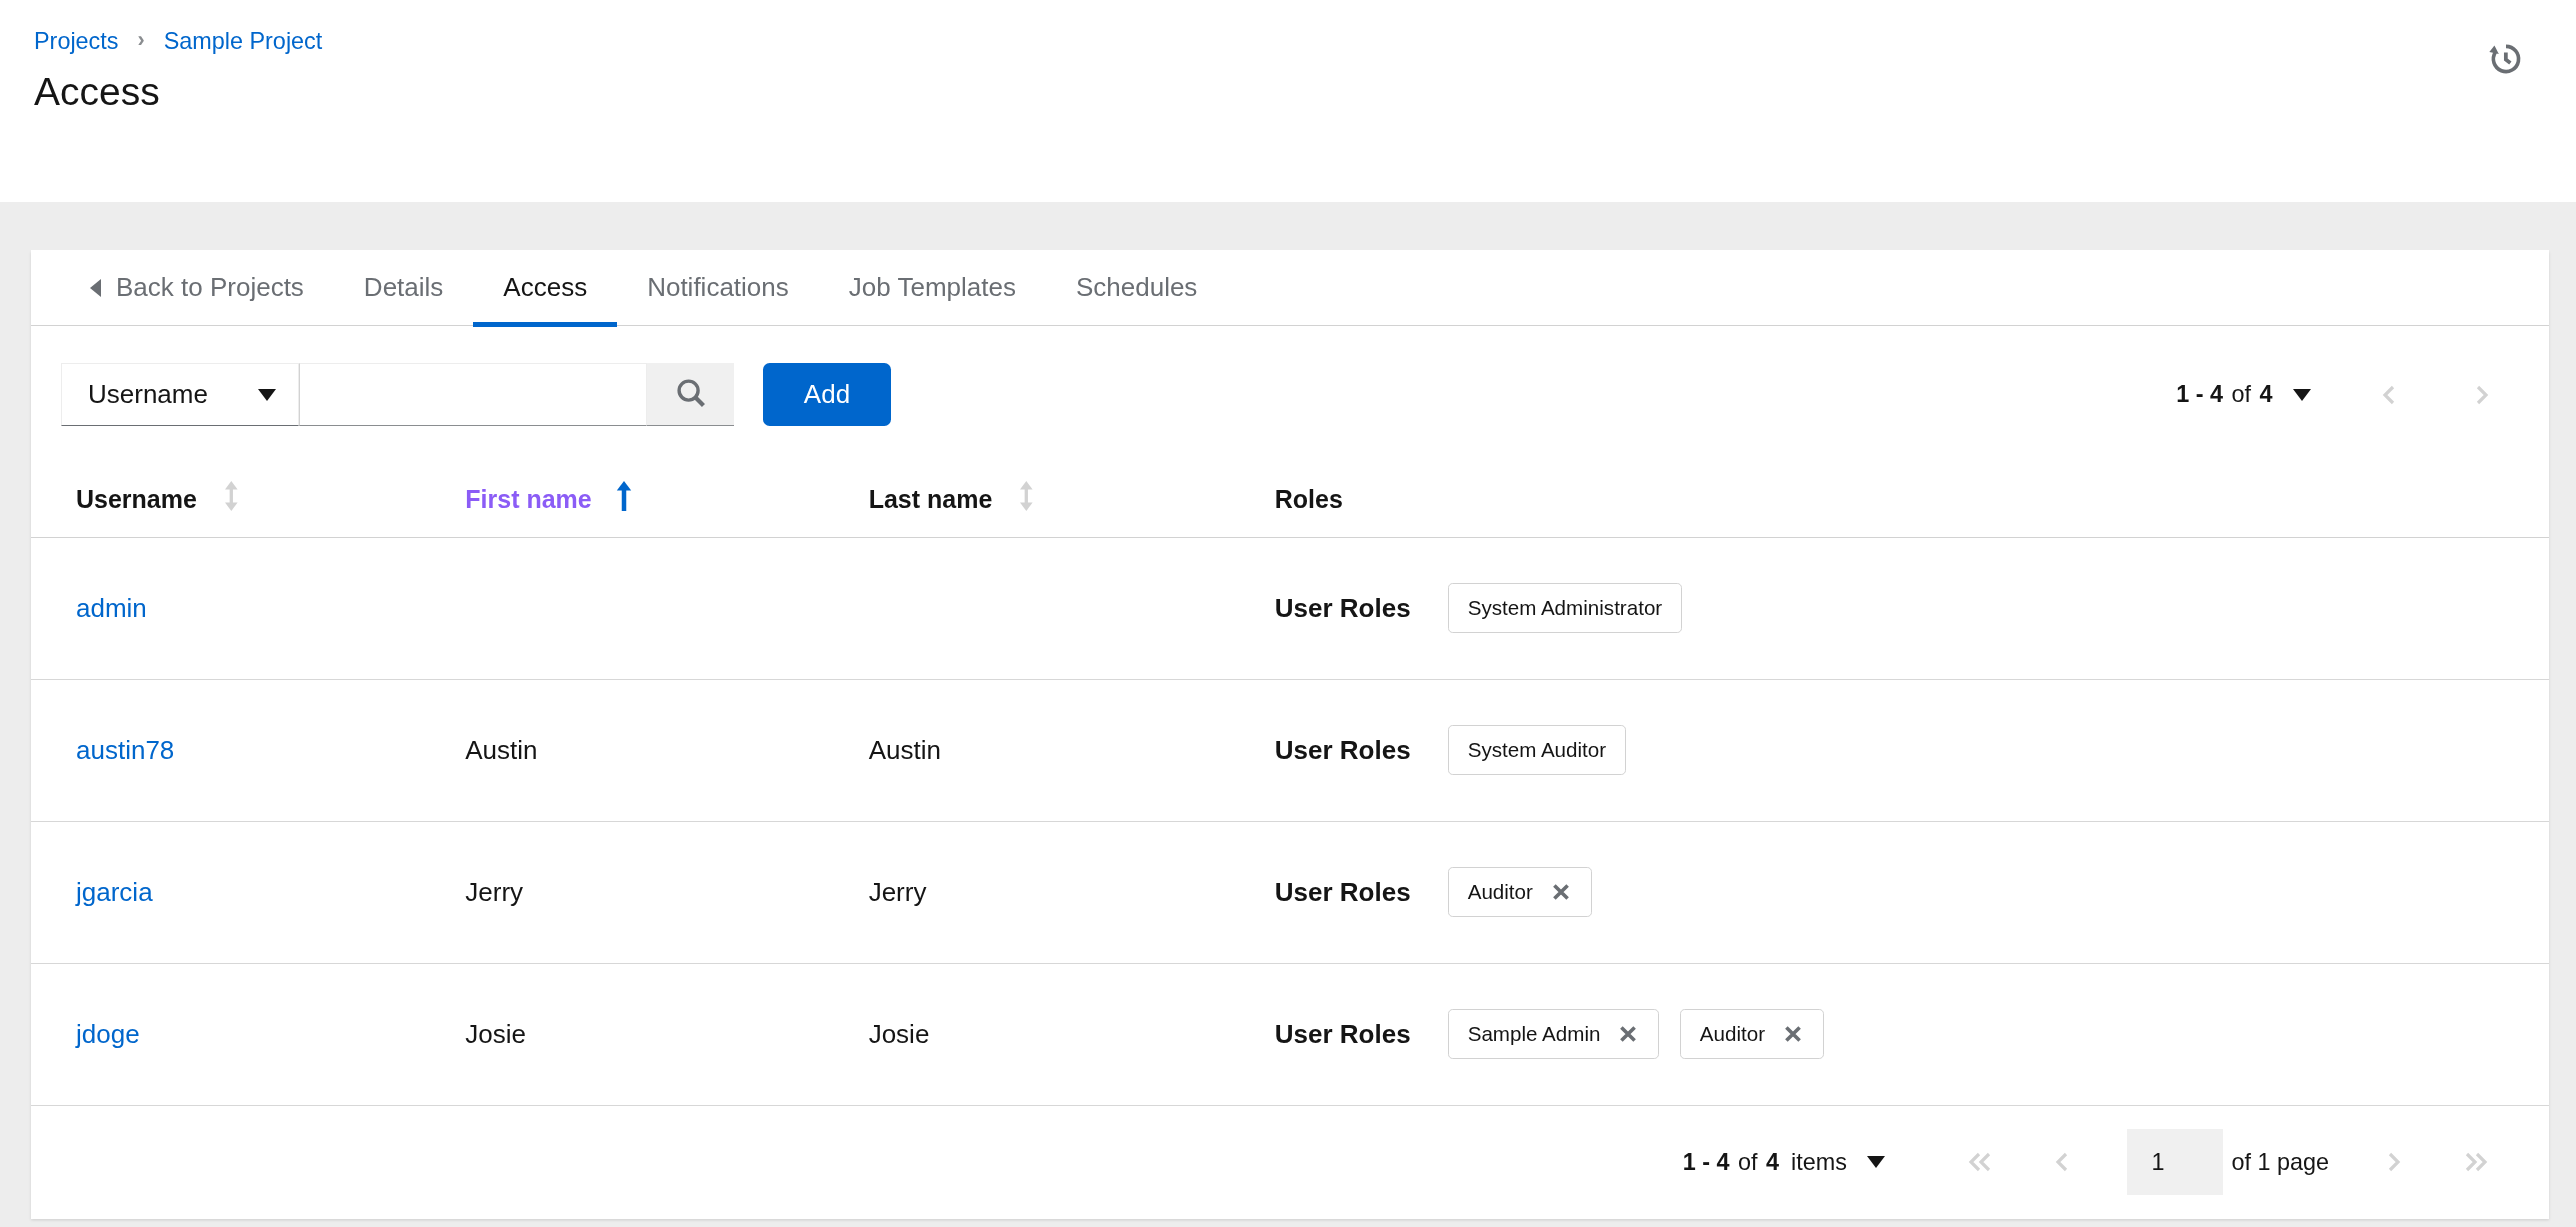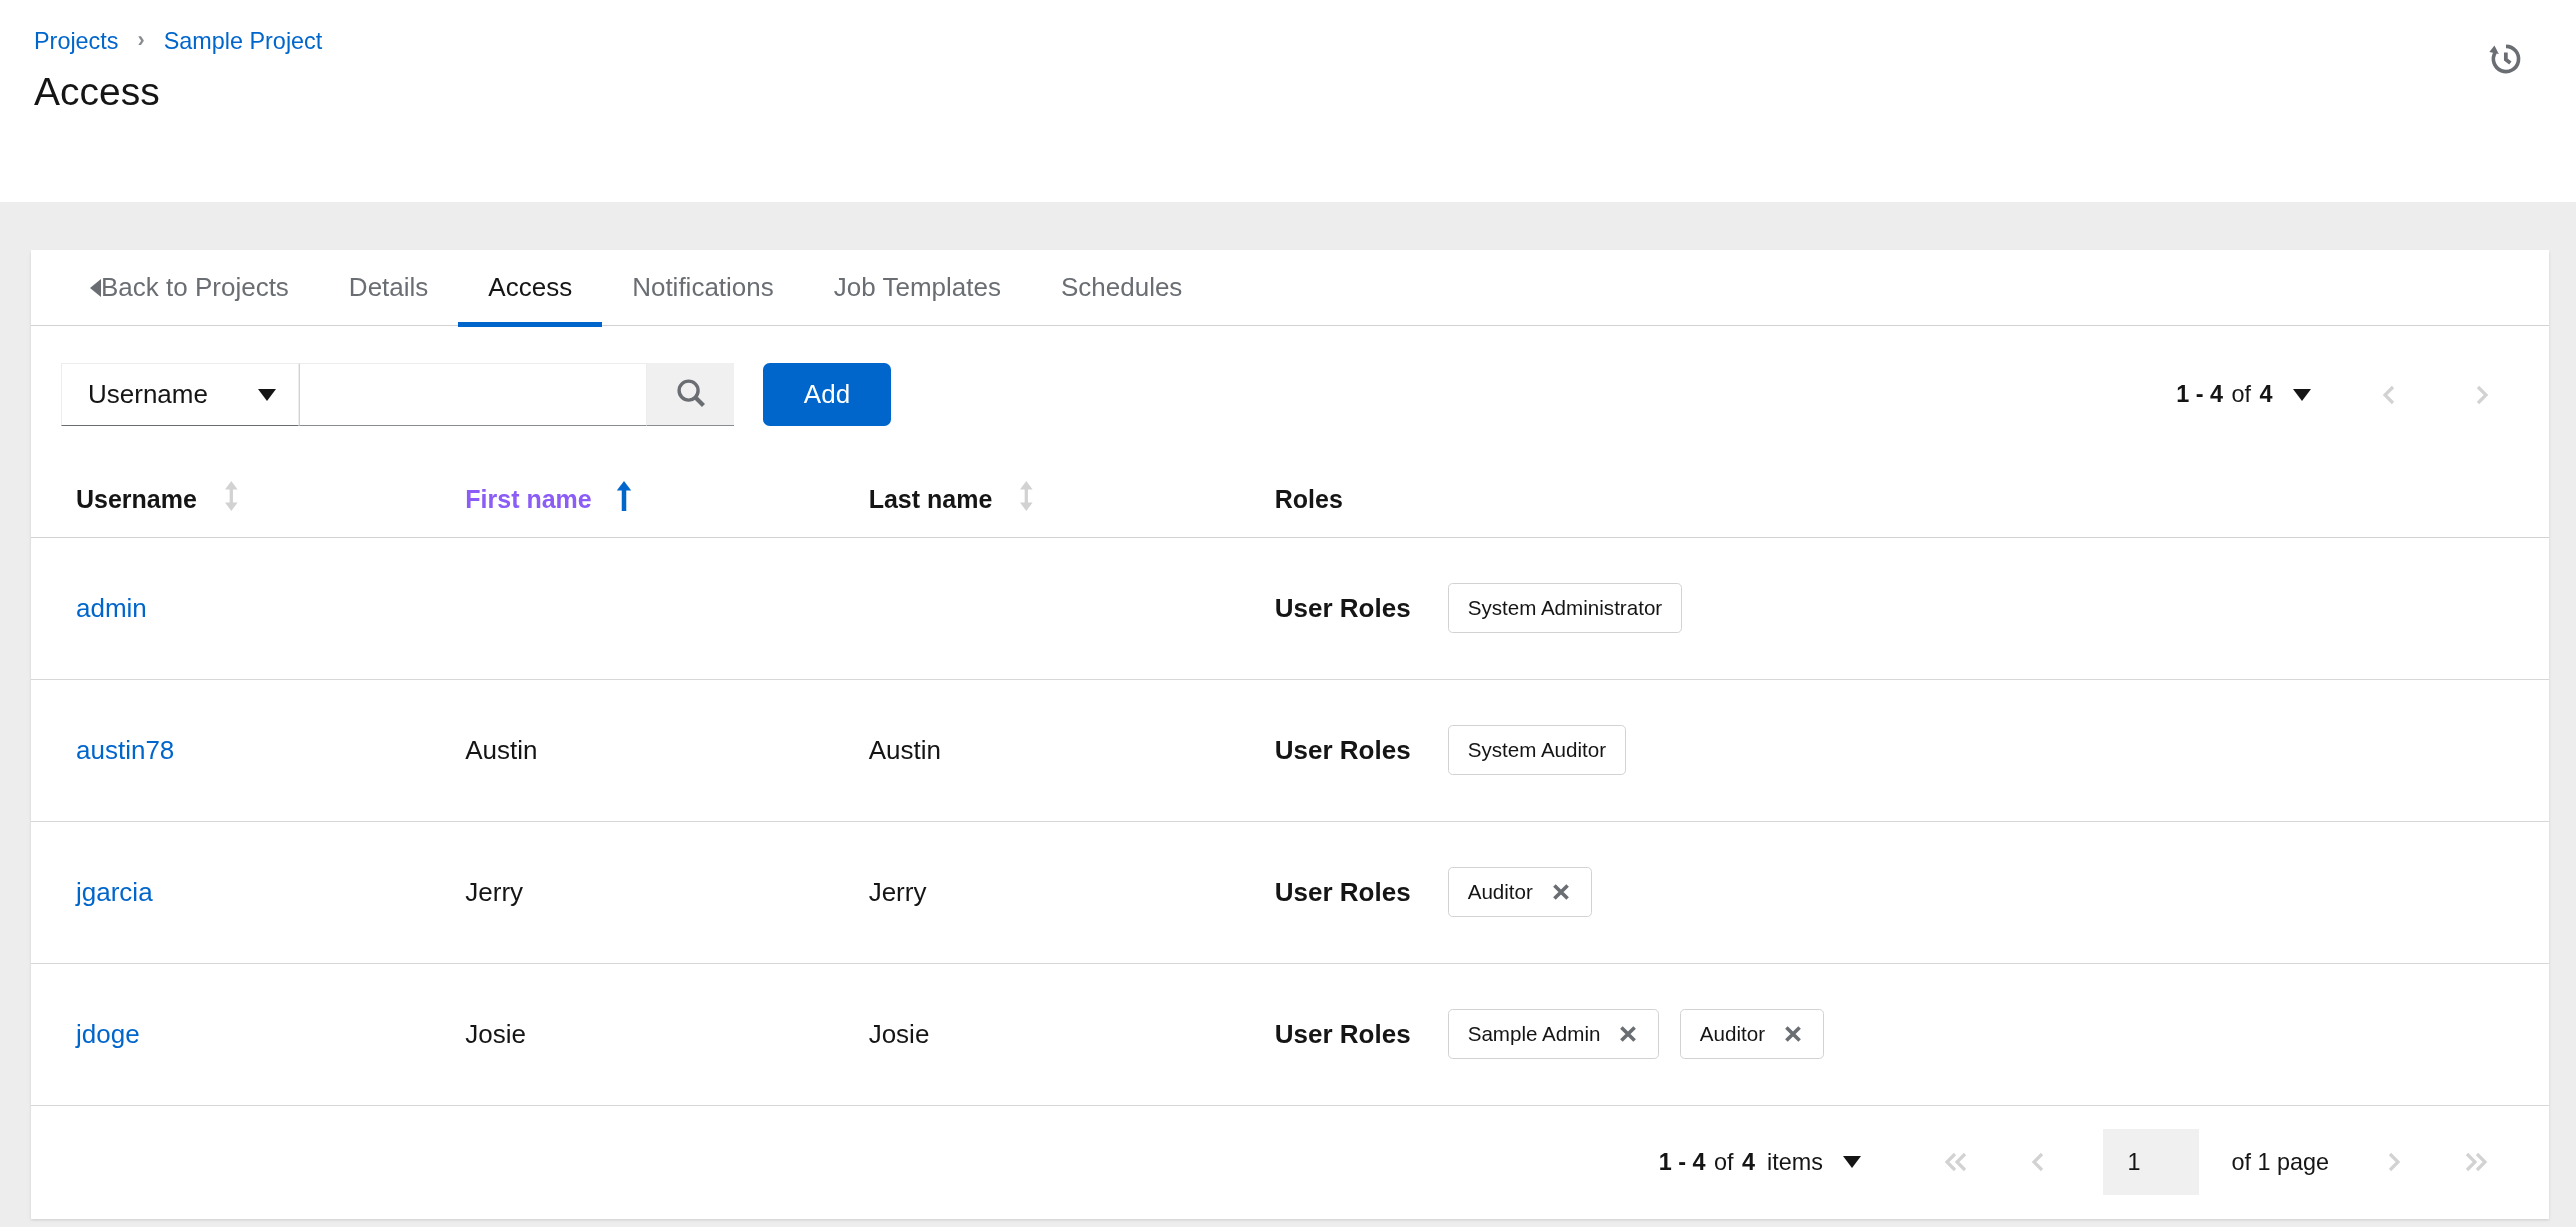--- a/index.html
+++ b/index.html
@@ -40,21 +40,21 @@
   
   .tabs {
     display: flex;
     align-items: stretch;
     height: 76px;
     border-bottom: 1.9px solid #d2d2d2;
     padding-left: 29px;
     flex: none;
   }
   .tab {
-    display: flex; align-items: center; 
+    display: flex; align-items: center; gap: 15px;
     padding: 0 30px;
     font-size: 26px;
     color: #6a6e73;
     position: relative;
     cursor: pointer;
     background: none; border: none;
     font-family: inherit;
     justify-content: center;
   }
   .tab.active { color: #151515; }
@@ -167,21 +167,21 @@
   .page-box {
     margin-left: 52px;
     width: 96px; height: 66px;
     background: #f0f0f0;
     border: none;
     font-size: 23.4px; font-family: inherit;
     padding-left: 24px;
     color: #151515;
     outline: none;
   }
-  .page-of { margin-left: 32px; white-space: nowrap; }
+  .page-of { margin-left: 8px; white-space: nowrap; }
   .pg-next { margin-left: 52px; }
   .pg-last { margin-left: 54px; }
 </style>
 </head>
 <body>
 
 <div class="app-header">
   <div class="breadcrumb">
     <a class="crumb-link">Projects</a>
     <span class="crumb-sep">›</span>

